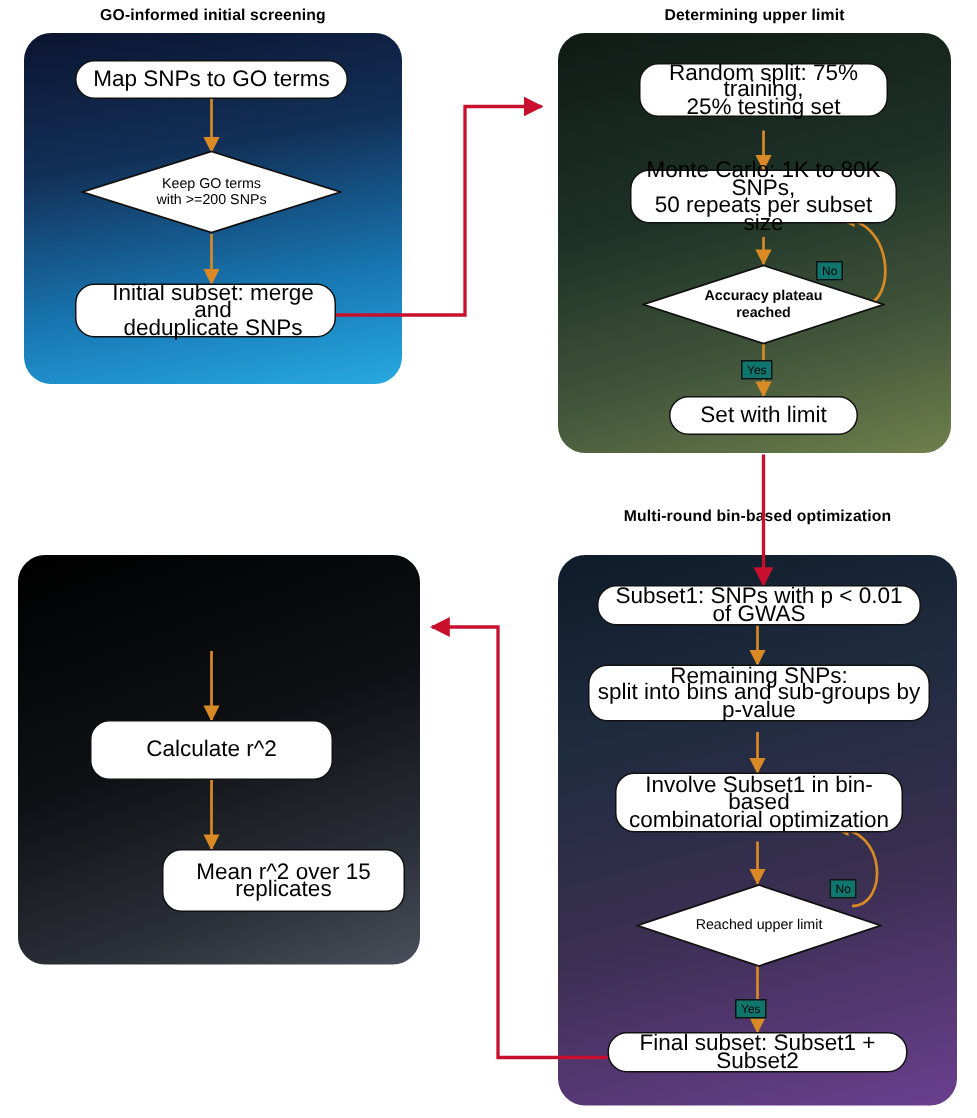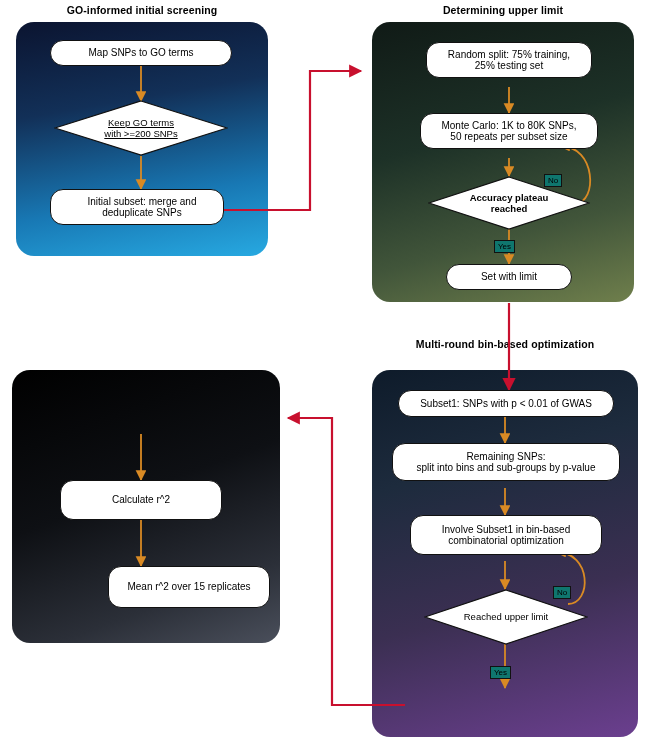--- a/index.html
+++ b/index.html
@@ -36,21 +36,21 @@
   .panel.p4{
     left:372px;top:370px;width:266px;height:367px;
     background:linear-gradient(165deg,#0e1b2a 0%,#1d2b3d 28%,#3b2f52 62%,#6b3f8f 100%);
   }
 
   .node{
     position:absolute;
     background:#ffffff;
     border:1px solid #111;
     border-radius:13px;
-    font-size:10px;
+    font-size:15px;
     line-height:11.5px;
     text-align:center;
     display:flex;
     align-items:center;
     justify-content:center;
     padding:3px 4px;
     box-sizing:border-box;
     color:#000;
   }
 
@@ -132,21 +132,21 @@
     <line x1="505" y1="644" x2="505" y2="688" stroke="#d98a24" stroke-width="1.8" marker-end="url(#ah-orange)"></line>
 
     <path d="M405,705 L332,705 L332,418 L288,418" fill="none" stroke="#c8102e" stroke-width="2.2" marker-end="url(#ah-red)"></path>
 
     <line x1="141" y1="434" x2="141" y2="480" stroke="#d98a24" stroke-width="1.8" marker-end="url(#ah-orange)"></line>
     <line x1="141" y1="520" x2="141" y2="566" stroke="#d98a24" stroke-width="1.8" marker-end="url(#ah-orange)"></line>
   </svg>
 
   <div class="node" style="left:50px;top:40px;width:182px;height:26px;">Map SNPs to GO terms</div>
 
-  <div class="diamond-wrap" style="left:54px;top:100px;width:174px;height:56px;text-decoration:underline;">
+  <div class="diamond-wrap" style="left:54px;top:100px;width:174px;height:56px;">
     <svg class="diamond-shape" viewBox="0 0 174 56" preserveAspectRatio="none">
       <polygon points="87,1 173,28 87,55 1,28" fill="#ffffff" stroke="#111111" stroke-width="1.2"></polygon>
     </svg>
     <div class="diamond-label" style="white-space:pre-line;">Keep GO terms
 with &gt;=200 SNPs</div>
   </div>
 
   <div class="node" style="left:50px;top:189px;width:174px;height:36px;white-space:pre-line;padding-left:14px;">Initial subset: merge and
 deduplicate SNPs</div>
 
@@ -185,14 +185,15 @@
   <div class="diamond-wrap" style="left:424px;top:589px;width:164px;height:56px;">
     <svg class="diamond-shape" viewBox="0 0 164 56" preserveAspectRatio="none">
       <polygon points="82,1 163,28 82,55 1,28" fill="#ffffff" stroke="#111111" stroke-width="1.2"></polygon>
     </svg>
     <div class="diamond-label">Reached upper limit</div>
   </div>
 
   <div class="small-label" style="left:553px;top:586px;">No</div>
   <div class="small-label" style="left:490px;top:666px;">Yes</div>
 
+  <div class="node" style="left:405px;top:688px;width:200px;height:27px;">Final subset: Subset1 + Subset2</div>
 
 </div>
 
 </body></html>

